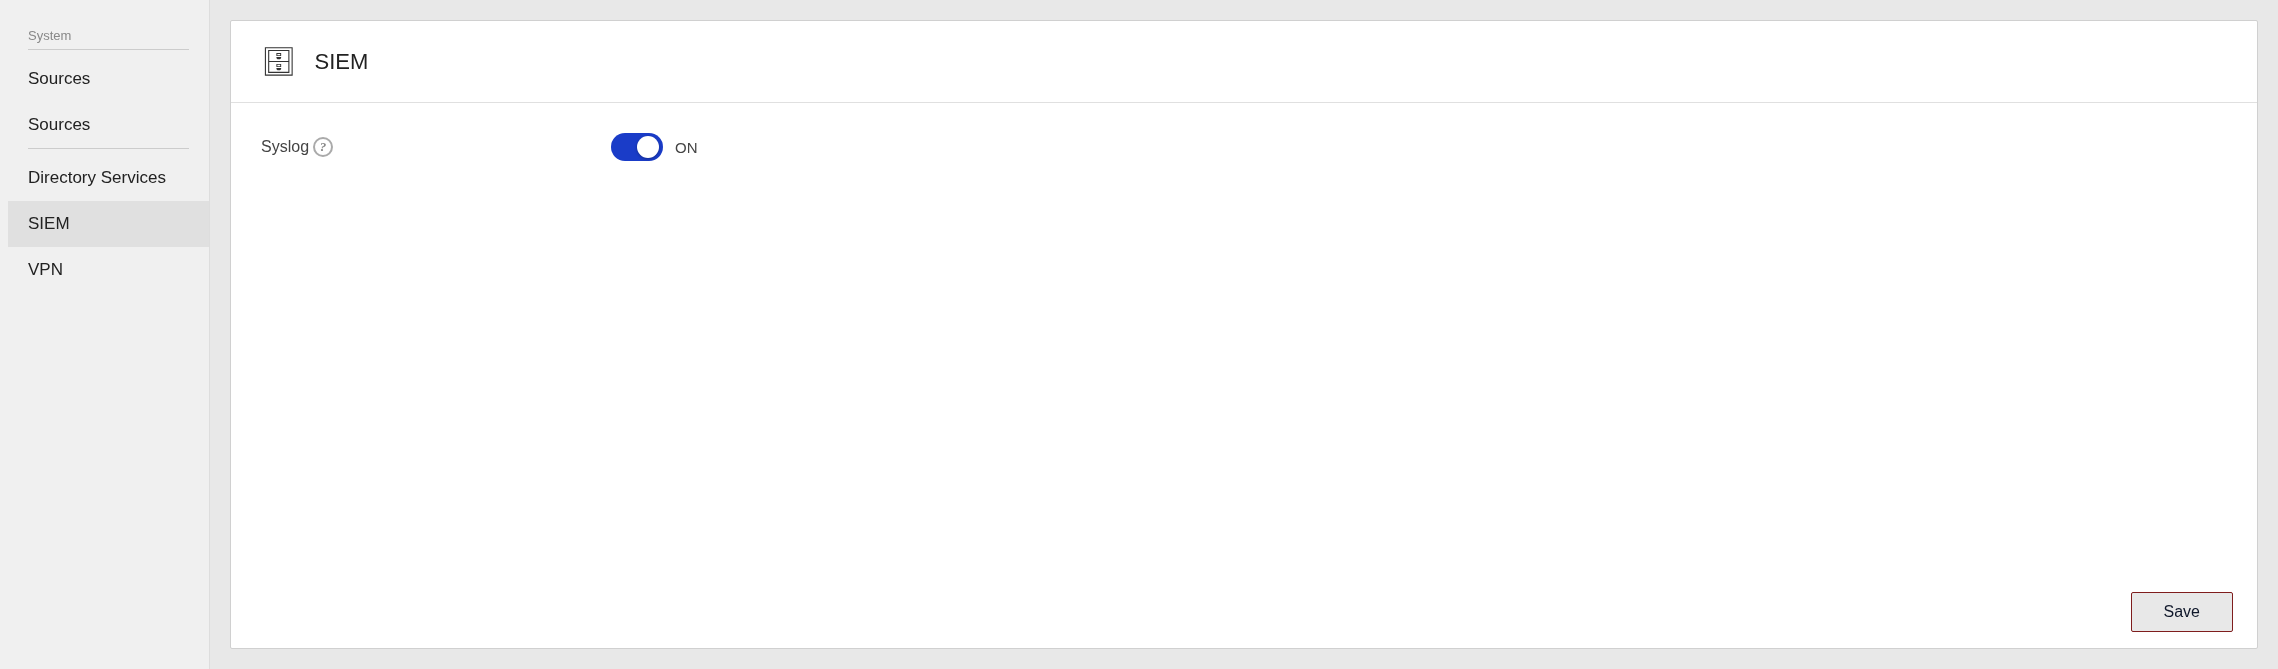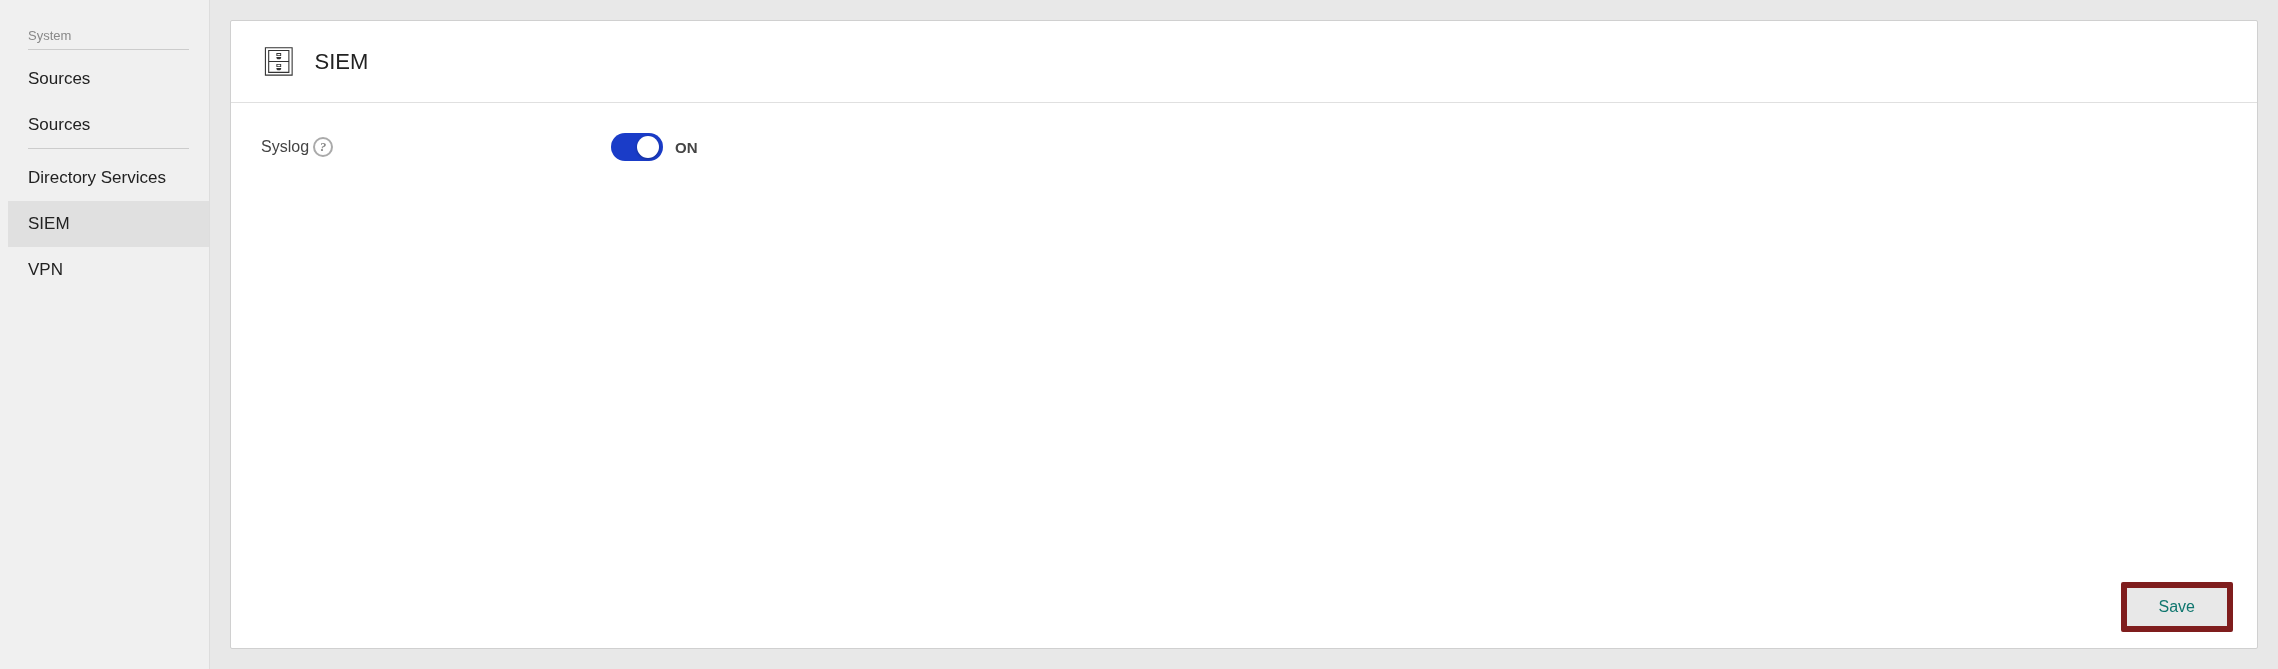--- a/index.html
+++ b/index.html
@@ -157,36 +157,36 @@
       width: 22px;
       height: 22px;
       border-radius: 50%;
       background: #fff;
       box-shadow: 0 1px 3px rgba(0,0,0,0.3);
     }
 
     .toggle-label {
       font-size: 15px;
       color: #444;
-      font-weight: 700;
+      font-weight: 400;
     }
 
     .card-footer {
       display: flex;
       justify-content: flex-end;
       padding: 16px 24px;
     }
 
     .save-btn {
       padding: 10px 32px;
       background: #e8e8e8;
-      border: 6px solid #7f1d1d;
+      border: 1px solid #7f1d1d;
       border-radius: 2px;
       font-size: 16px;
-      color: #0f766e;
+      color: #0f172a;
       cursor: pointer;
     }
   </style>
 </head>
 <body>
 
 <div class="sidebar">
   <div class="sidebar-section-label">System</div>
   <div class="sidebar-divider"></div>
   <div class="sidebar-item">Sources</div>

